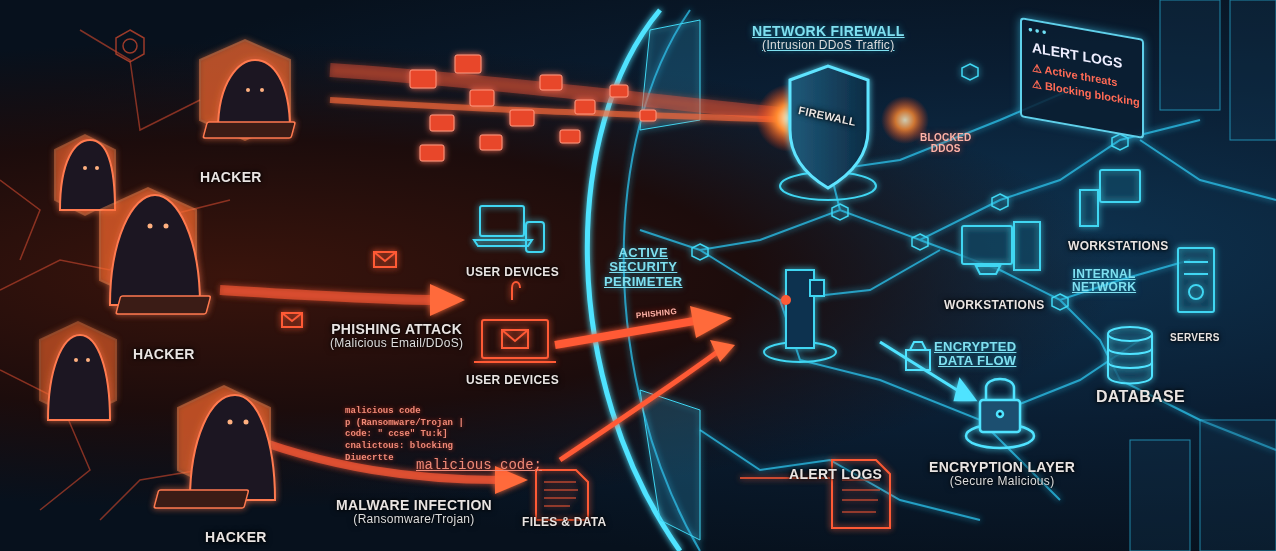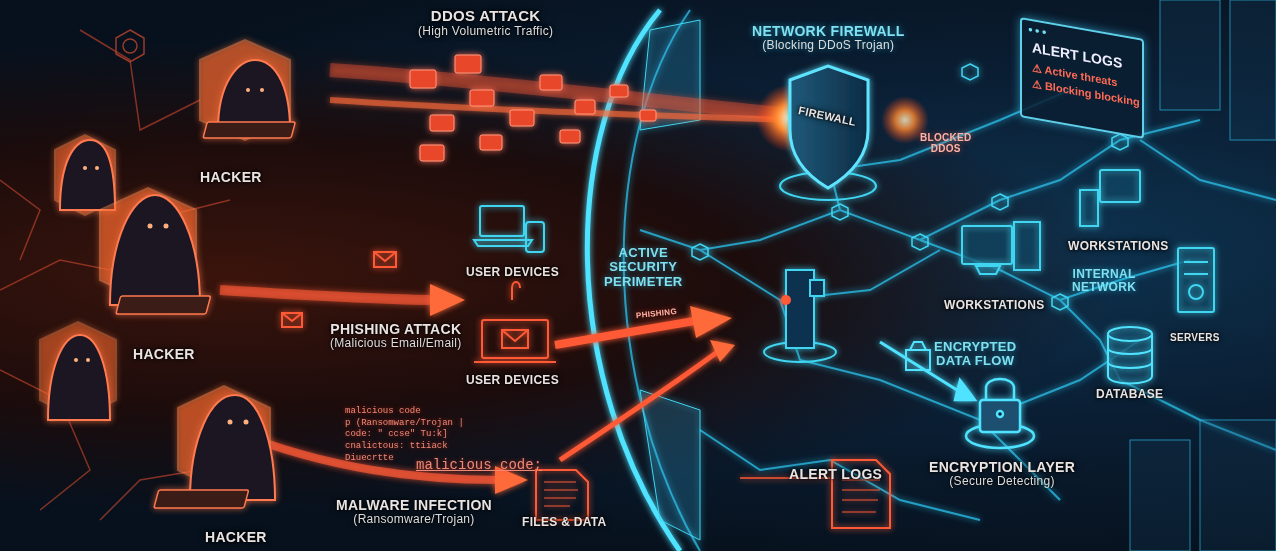--- a/index.html
+++ b/index.html
@@ -5,21 +5,21 @@
   html,body{margin:0;padding:0;}
   body{width:1276px;height:551px;overflow:hidden;background:#0b1420;font-family:"Liberation Sans",sans-serif;}
   .stage{position:relative;width:1276px;height:551px;overflow:hidden;
     background:
       radial-gradient(ellipse at 18% 50%, #3a140c 0%, #1c0c0c 35%, rgba(12,16,28,0) 60%),
       radial-gradient(ellipse at 80% 45%, #0e3350 0%, #0a1e33 40%, #07111d 75%),
       linear-gradient(90deg,#1a0b0b 0%,#0c1422 48%,#08182a 100%);}
   svg.bg{position:absolute;left:0;top:0;}
   .lbl{position:absolute;font-weight:bold;text-transform:uppercase;letter-spacing:0.3px;white-space:nowrap;text-align:center;line-height:1.1;}
   .w{color:#e9e4e2;text-shadow:0 0 3px #000,0 0 6px #000;}
-  .c{color:#7fe0f0;text-shadow:0 0 6px rgba(40,200,240,0.6);}
+  .c{color:#7fe0f0;text-shadow:0 0 6px rgba(40,200,240,0.6);text-decoration:underline;}
   .r{color:#ffb3a8;text-shadow:0 0 6px rgba(255,70,40,0.6);}
   .sub{display:block;font-weight:normal;text-transform:none;font-size:12px;color:#ddd;}
   .code{position:absolute;font-family:"Liberation Mono",monospace;color:#f08a78;font-size:9px;line-height:1.3;text-shadow:0 0 4px rgba(255,60,30,.6);}
   .panel{position:absolute;left:1020px;top:28px;width:120px;height:96px;border:2px solid #5fd0ea;border-radius:4px;background:rgba(10,30,50,0.85);box-shadow:0 0 10px rgba(60,200,240,.6);transform:skewY(10deg);}
   .panel .dots{position:absolute;left:6px;top:4px;color:#6fe0f5;font-size:8px;letter-spacing:2px;}
   .panel .t{position:absolute;left:10px;top:18px;color:#eef;font-weight:bold;font-size:14px;}
   .panel .i{position:absolute;left:10px;font-size:11px;color:#ff6a55;font-weight:bold;}
 </style>
 </head>
 <body>
@@ -246,28 +246,24 @@
     <rect x="1200" y="420" width="76" height="131"></rect>
         <rect x="1130" y="440" width="60" height="111"></rect>
   </g>
 
   <g stroke="#c0452e" stroke-width="1.5" fill="none" opacity="0.8">
     <polygon points="130,30 144,38 144,54 130,62 116,54 116,38"></polygon>
         <circle cx="130" cy="46" r="7"></circle>
   </g>
 </svg>
 
-<div class="lbl w" style="left:418px;top:8px;font-size:15px;">
-  <span>DDOS ATTACK</span>
-  <span class="sub">(High Volumetric Traffic)</span>
-</div>
 
 <div class="lbl c" style="left:752px;top:24px;font-size:14px;">
   <span>NETWORK FIREWALL</span>
-  <span class="sub">(Blocking DDoS Trojan)</span>
+  <span class="sub">(Intrusion DDoS Traffic)</span>
 </div>
 <div class="lbl w" style="left:798px;top:110px;font-size:11px;transform:rotate(12deg);">FIREWALL</div>
 
 <div class="lbl r" style="left:920px;top:132px;font-size:10px;">
   <div>BLOCKED</div>
   <div>DDOS</div>
 </div>
 
 <div class="panel">
   <span class="dots">●●●</span>
@@ -279,59 +275,59 @@
 <div class="lbl w" style="left:200px;top:170px;font-size:14px;">HACKER</div>
 <div class="lbl w" style="left:133px;top:347px;font-size:14px;">HACKER</div>
 <div class="lbl w" style="left:205px;top:530px;font-size:14px;">HACKER</div>
 
 <div class="lbl w" style="left:466px;top:266px;font-size:12px;">USER DEVICES</div>
 <div class="lbl w" style="left:466px;top:374px;font-size:12px;">USER DEVICES</div>
 <div class="lbl w" style="left:522px;top:516px;font-size:12px;">FILES &amp; DATA</div>
 
 <div class="lbl w" style="left:330px;top:322px;font-size:14px;">
   <span>PHISHING ATTACK</span>
-  <span class="sub">(Malicious Email/Email)</span>
+  <span class="sub">(Malicious Email/DDoS)</span>
 </div>
 <div class="lbl r" style="left:636px;top:310px;font-size:8px;transform:rotate(-6deg);">PHISHING</div>
 
-<div class="code" style="left:345px;top:406px;">
+<div class="code" style="left:345px;top:406px;font-weight:bold;">
   <div>malicious code</div>
   <div>p  (Ransomware/Trojan |</div>
   <div>code: " ccse"  Tu:k]</div>
-  <div>   cnalictous: ttiiack</div>
+  <div>   cnalictous: blocking</div>
   <div>        Diuecrtte</div>
 </div>
 <div class="code" style="left:416px;top:456px;font-size:14px;text-decoration:underline;">malicious code;</div>
 
 <div class="lbl c" style="left:604px;top:246px;font-size:13px;">
   <div>ACTIVE</div>
   <div>SECURITY</div>
   <div>PERIMETER</div>
 </div>
 
 <div class="lbl w" style="left:336px;top:498px;font-size:14px;">
   <span>MALWARE INFECTION</span>
   <span class="sub">(Ransomware/Trojan)</span>
 </div>
 
 
-<div class="lbl c" style="left:934px;top:340px;font-size:13px;text-align:center;">
+<div class="lbl c" style="left:934px;top:340px;font-size:13px;text-align:right;">
   <div>ENCRYPTED</div>
   <div>DATA FLOW</div>
 </div>
 
 <div class="lbl w" style="left:929px;top:460px;font-size:14px;">
   <span>ENCRYPTION LAYER</span>
-  <span class="sub">(Secure Detecting)</span>
+  <span class="sub">(Secure Malicious)</span>
 </div>
 
 <div class="lbl w" style="left:789px;top:467px;font-size:14px;">ALERT LOGS</div>
 
 <div class="lbl w" style="left:1068px;top:240px;font-size:12px;">WORKSTATIONS</div>
 <div class="lbl w" style="left:944px;top:299px;font-size:12px;">WORKSTATIONS</div>
 <div class="lbl c" style="left:1072px;top:268px;font-size:12px;">
   <div>INTERNAL</div>
   <div>NETWORK</div>
 </div>
 <div class="lbl w" style="left:1170px;top:332px;font-size:10px;">SERVERS</div>
-<div class="lbl w" style="left:1096px;top:388px;font-size:12px;">DATABASE</div>
+<div class="lbl w" style="left:1096px;top:388px;font-size:16px;">DATABASE</div>
 
 </div>
 
 </body></html>

